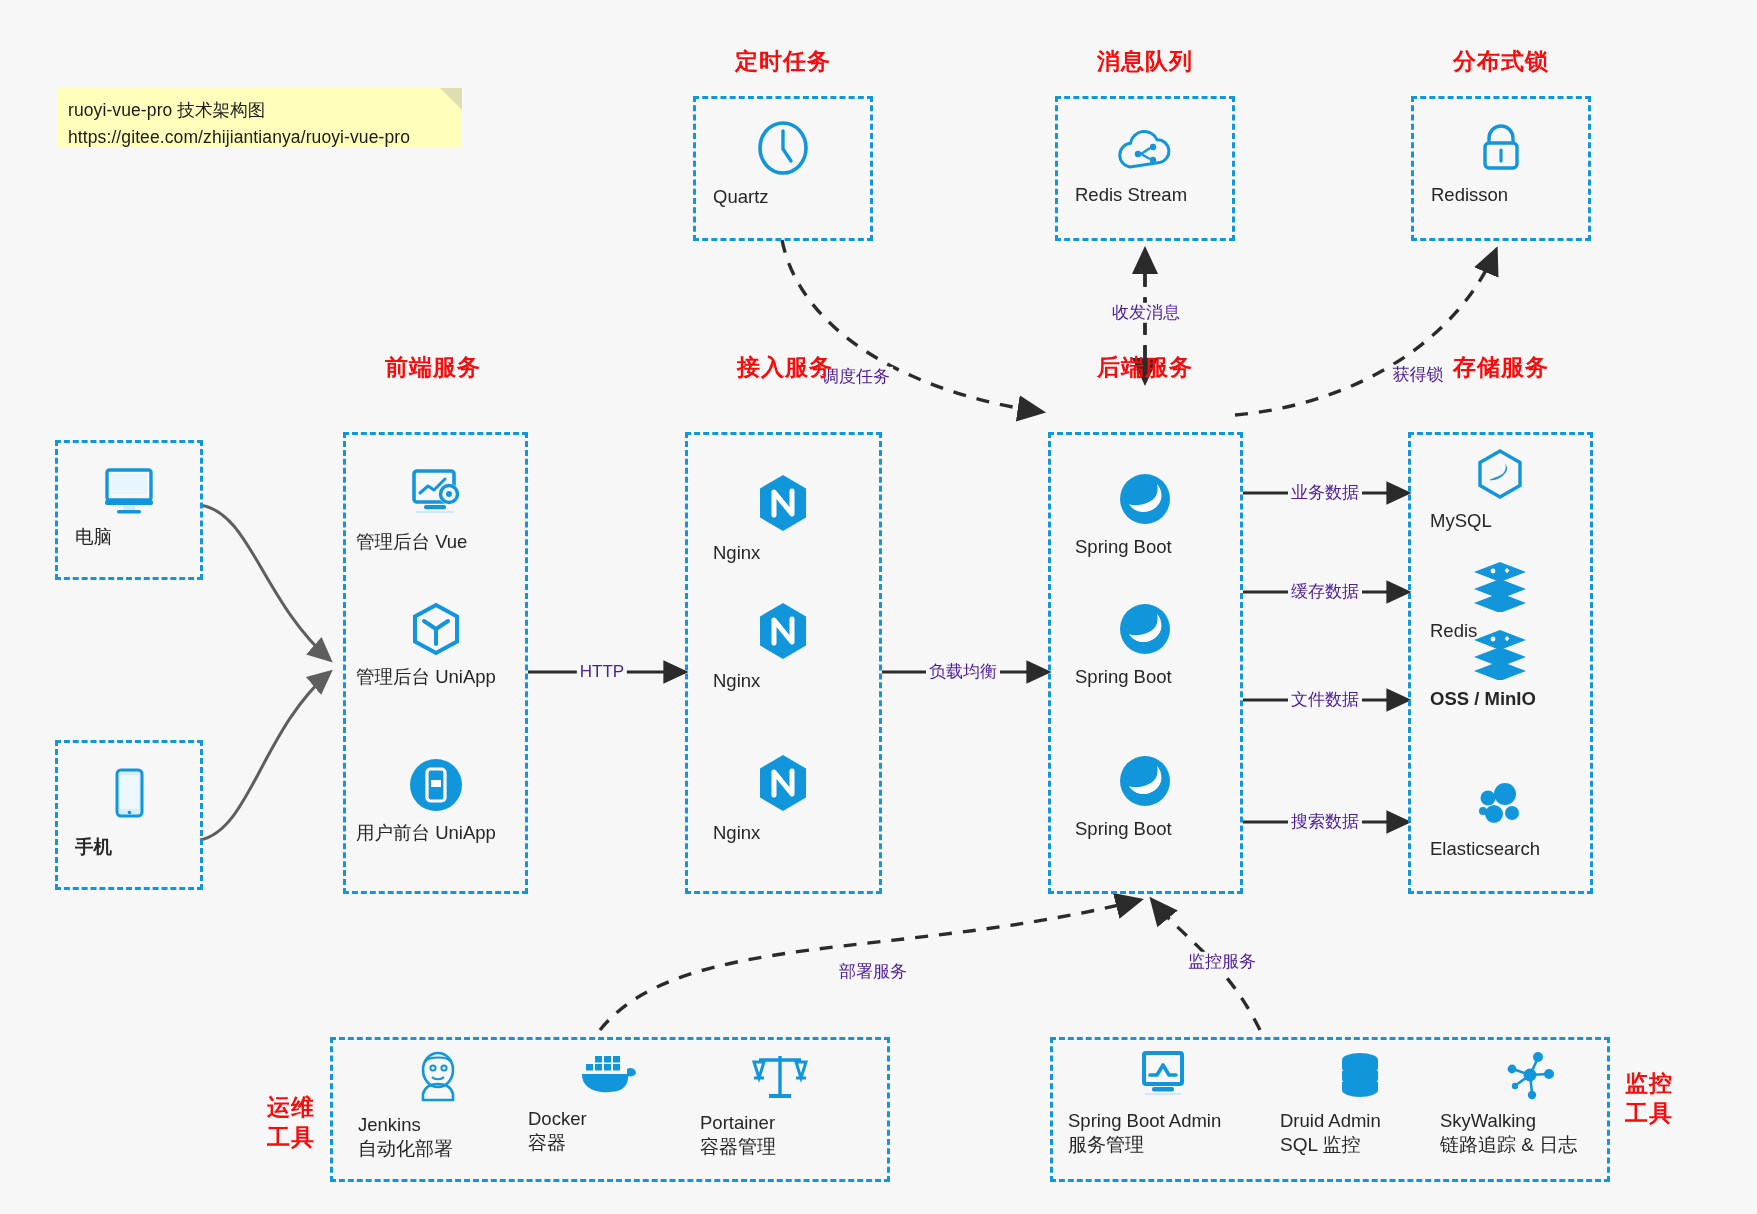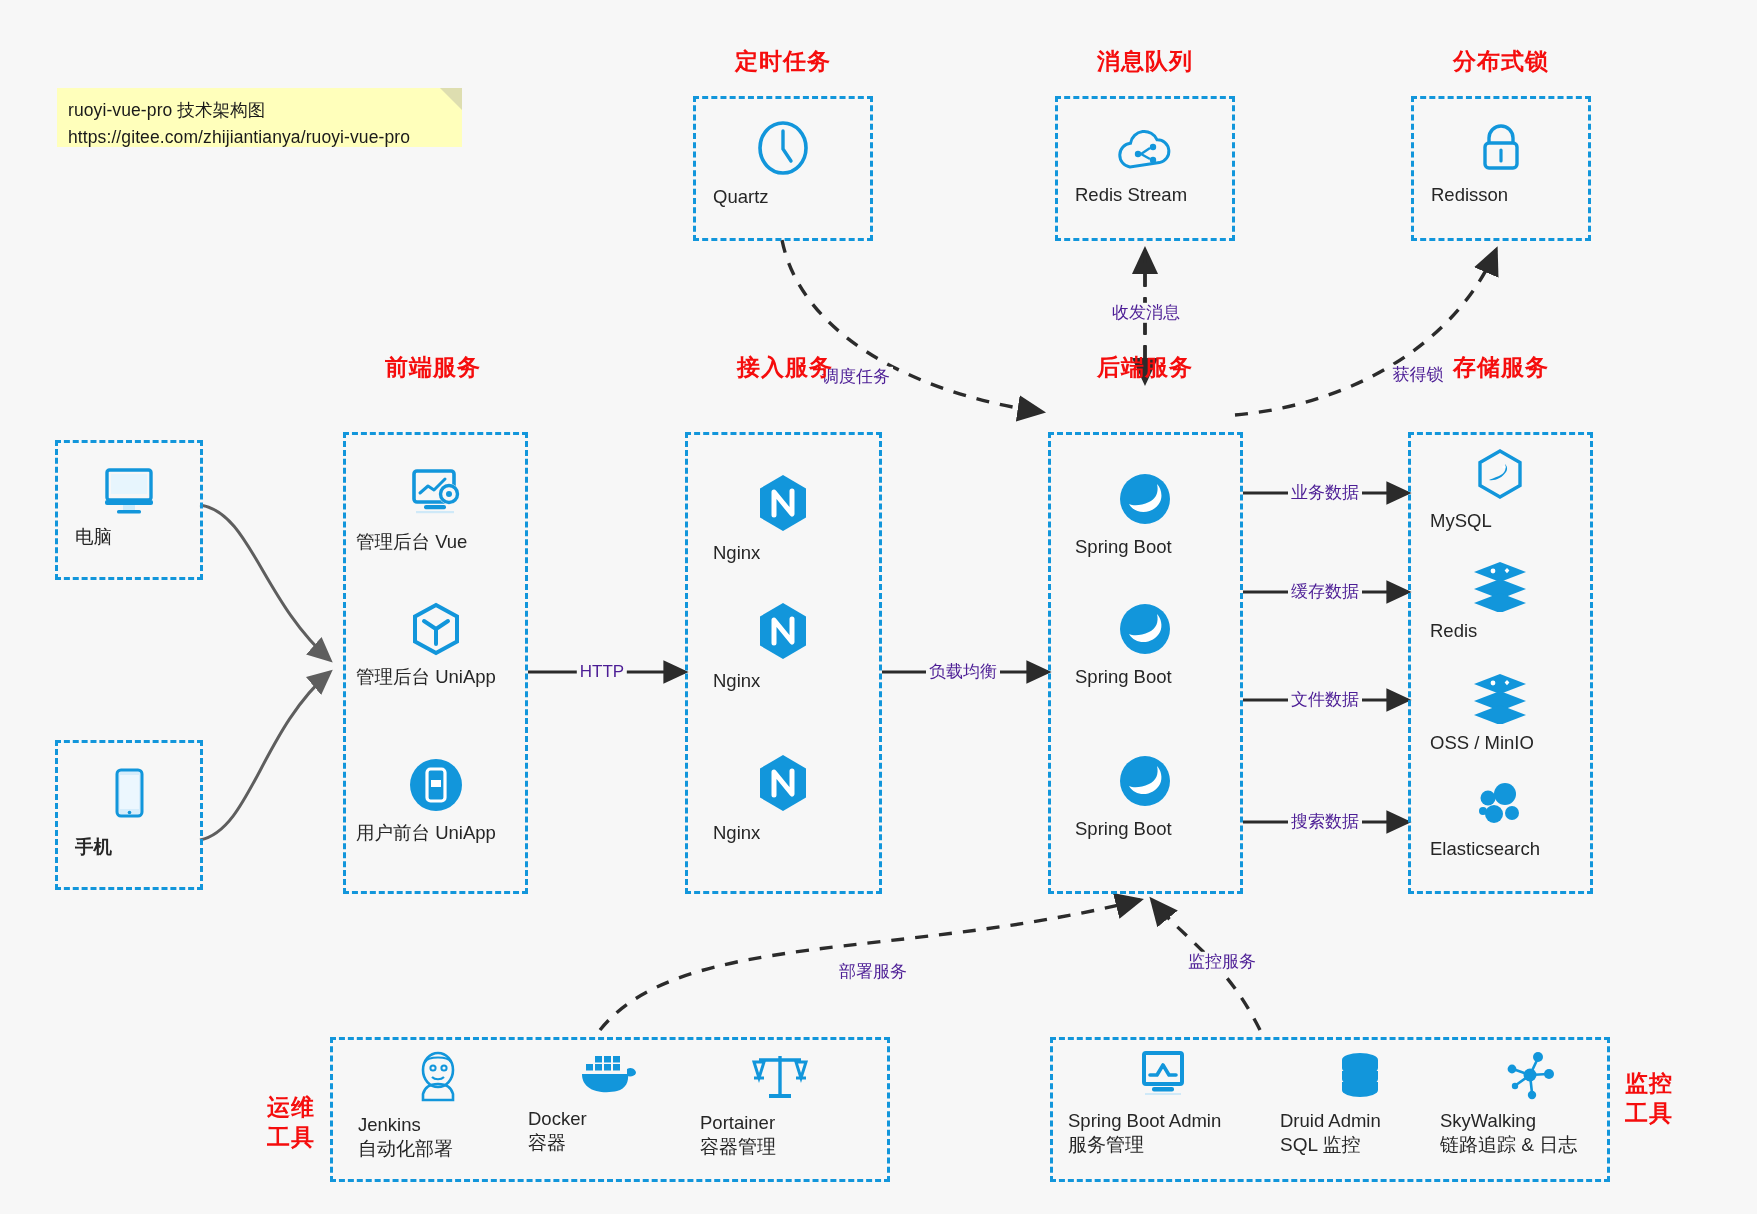--- a/index.html
+++ b/index.html
@@ -330,21 +330,21 @@
 
   <div class="node" style="left:1430px; top:448px; width:140px;">
     <svg class="ico" width="54" height="54" viewBox="0 0 54 54">
       <path d="M27,3 L47,14.5 L47,37.5 L27,49 L7,37.5 L7,14.5 z" fill="none" stroke="#1296db" stroke-width="3.4"></path>
       <path d="M16,32 C22,33 29,30 33,24 C35,21 34,18 32,16 C34,21 31,26 26,28 C21,30 18,31 16,32 z" fill="#1296db"></path>
       <circle cx="31" cy="19" r="1.6" fill="#ffffff"></circle>
     </svg>
     <span class="lbl">MySQL</span>
   </div>
 
-  <div class="node" style="left:1430px; top:670px; width:140px;">
+  <div class="node" style="left:1430px; top:626px; width:140px;font-weight:bold;">
     <svg class="ico" width="62" height="54" viewBox="0 0 62 54">
       <path d="M31,4 L57,14 L31,24 L5,14 z" fill="#1296db"></path>
       <path d="M31,21 L57,31 L31,41 L5,31 z" fill="#1296db"></path>
       <path d="M31,35 L57,45 L31,55 L5,45 z" fill="#1296db"></path>
       <circle cx="24" cy="13" r="2.4" fill="#ffffff"></circle>
       <path d="M38,10 l2.4,2.6 l-2.4,2.6 l-2.4,-2.6 z" fill="#ffffff"></path>
     </svg>
     <span class="lbl">OSS / MinIO</span>
   </div>
 

